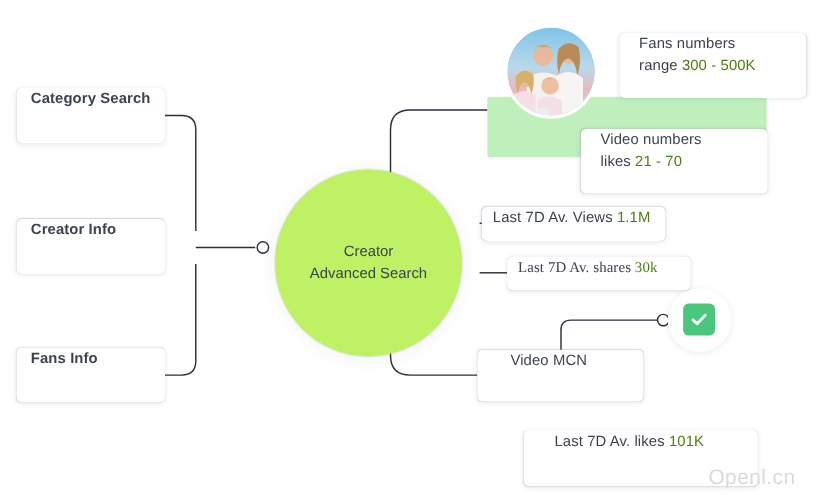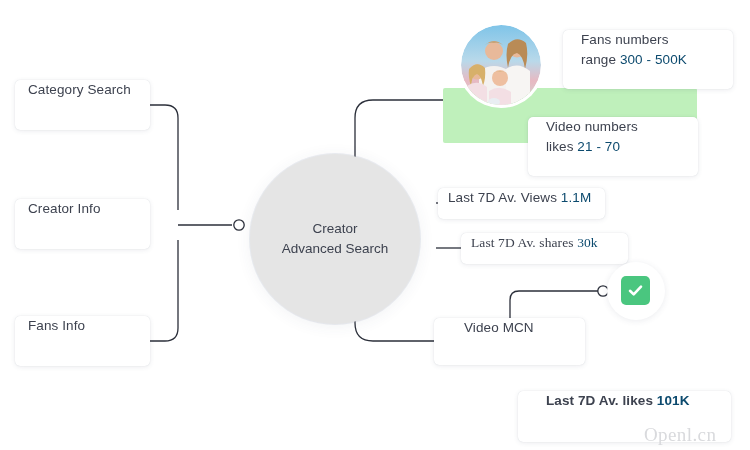--- a/index.html
+++ b/index.html
@@ -28,43 +28,44 @@
     box-sizing: border-box;
   }
   .card-text {
     font-size: 13.5px;
     color: #3d424f;
     line-height: 1.45;
     letter-spacing: .1px;
     white-space: pre-line;
   }
   .val {
-    color: #0c4a6e;
+    color: #4d7c0f;
   }
 
   
   .left-card {
     width: 135px;
     height: 50px;
     left: 15px;
     padding-left: 13px;
+    font-weight: bold;
   }
   #left-card-category { top: 80px; }
   #left-card-creator  { top: 199px; }
   #left-card-fans     { top: 316px; }
 
   
   #hub {
     position: absolute;
     left: 250px;
     top: 154px;
     width: 170px;
     height: 170px;
     border-radius: 50%;
-    background: #e5e5e5;
+    background: #bef264;
     box-shadow: 0 0 0 1px rgba(170,178,196,0.22),
                 0 2px 16px rgba(60,70,95,0.07);
     display: flex;
     align-items: center;
     justify-content: center;
     text-align: center;
   }
   #hub .hub-label {
     font-size: 13.5px;
     color: #3d424f;
@@ -123,24 +124,23 @@
     width: 167px; height: 31px;
     padding-left: 10px;
     font-family: Liberation Serif, serif;
   }
   #card-joined-mcn {
     left: 434px; top: 318px;
     width: 151px; height: 47px;
     padding-left: 30px;
   }
   #card-likes {
-    left: 518px; top: 391px;
+    left: 476px; top: 391px;
     width: 213px; height: 51px;
     padding-left: 28px;
-    font-weight: bold;
   }
 
   
   #check-badge-wrap {
     position: absolute;
     left: 607px;
     top: 262px;
     width: 58px;
     height: 58px;
     border-radius: 50%;
@@ -161,21 +161,21 @@
   }
 
   
   #watermark {
     position: absolute;
     left: 644px;
     top: 424px;
     font-size: 19px;
     color: #d9dadd;
     letter-spacing: .4px;
-    font-family: Liberation Serif, serif;
+    font-family: Liberation Sans, sans-serif;
   }
 </style>
 </head>
 <body>
 
 <div id="canvas">
 
   <div id="green-band"></div>
 
   <svg id="wires" viewBox="0 0 750 450" width="750" height="450">

